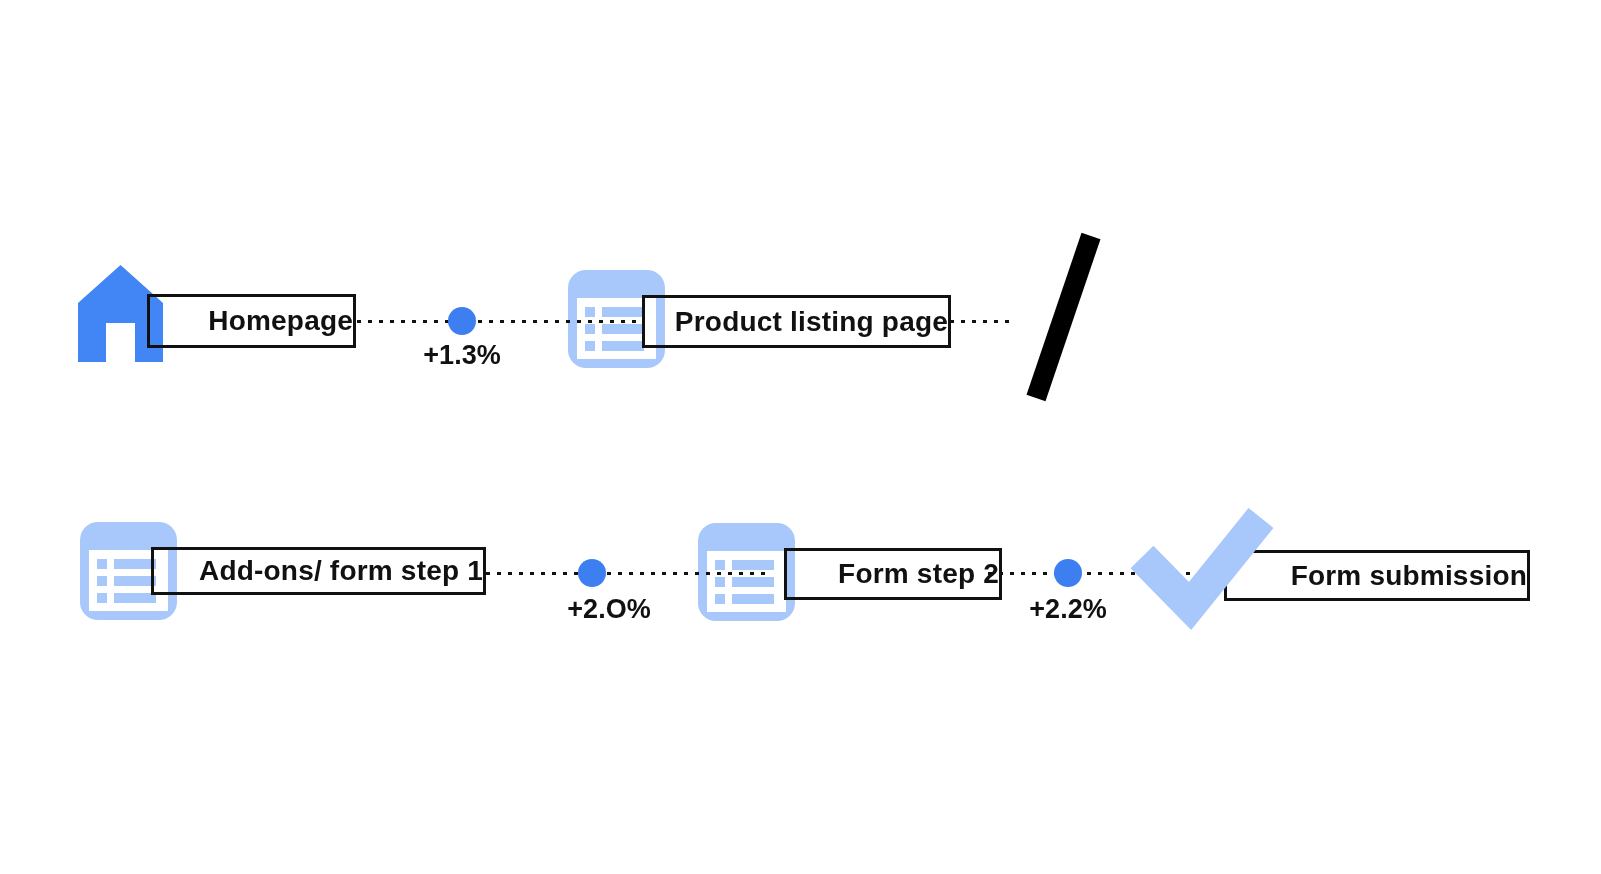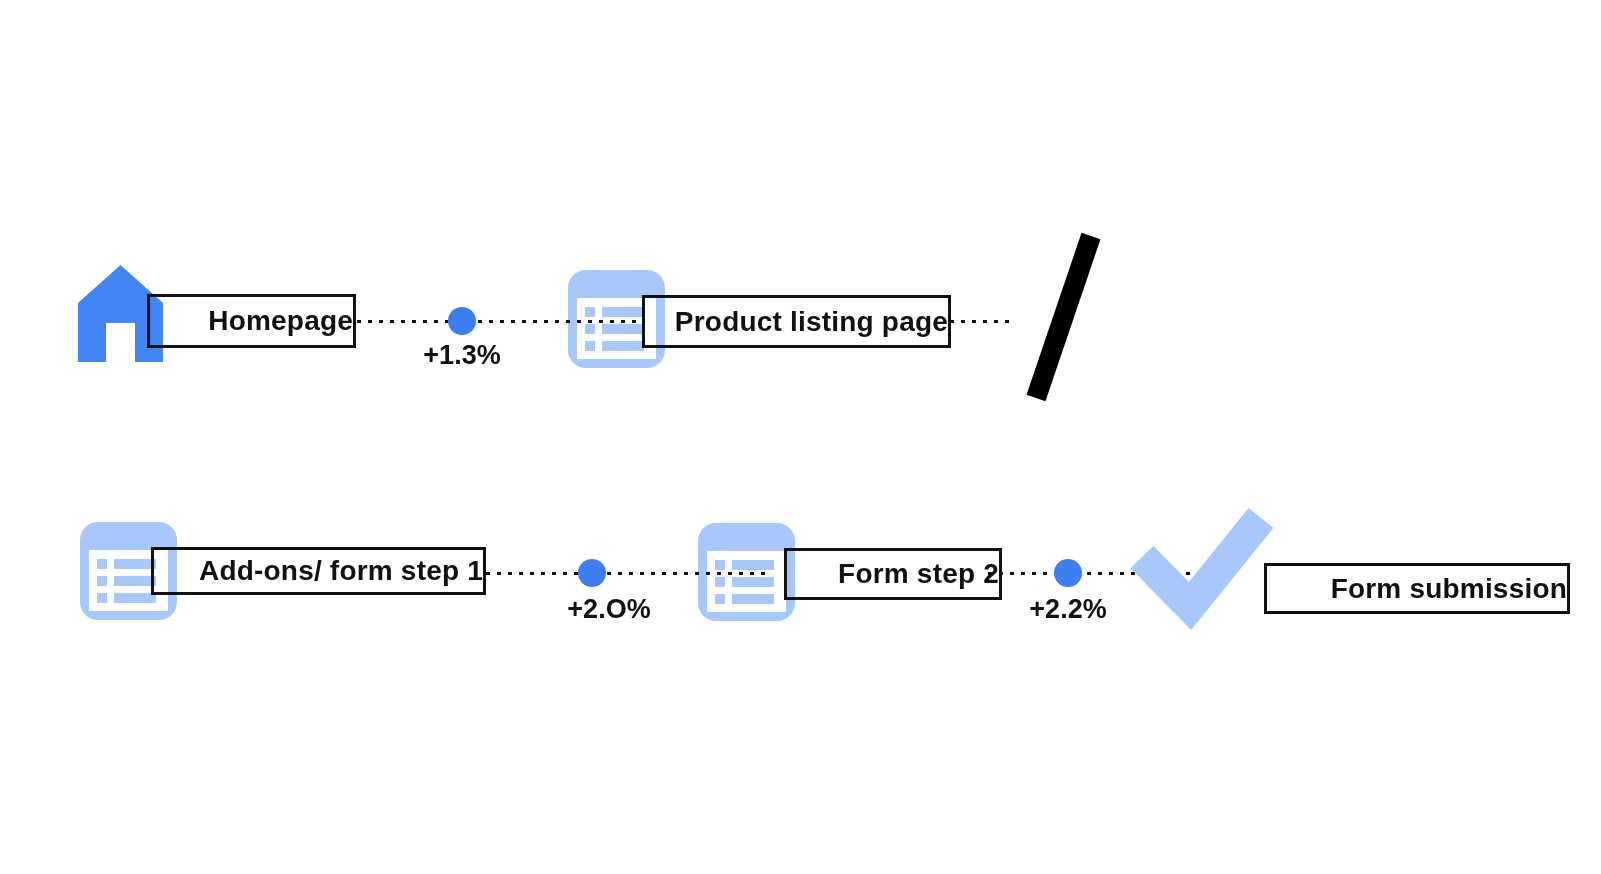--- a/index.html
+++ b/index.html
@@ -129,21 +129,21 @@
 
   <div class="dotline" style="left:486px;top:572px;width:284px;"></div>
   <div class="dotline" style="left:988px;top:572px;width:212px;"></div>
 
   <div class="labelbox" style="left:151px;top:547px;width:335px;height:48px;">
     <span>Add-ons/ form step 1</span>
   </div>
   <div class="labelbox" style="left:770px;top:548px;width:218px;height:52px;margin-left:14px;">
     <span>Form step 2</span>
   </div>
-  <div class="labelbox" style="left:1264px;top:550px;width:306px;height:51px;margin-top:13px;">
+  <div class="labelbox" style="left:1224px;top:550px;width:306px;height:51px;">
     <span>Form submission</span>
   </div>
 
   <svg class="overlay-svg" style="left:1110px;top:495px;" width="170" height="140" viewBox="0 0 170 140">
     <polyline points="32,62 80,111 151,23" fill="none" stroke="#A8C7FA" stroke-width="32" stroke-linejoin="miter" stroke-linecap="butt"></polyline>
   </svg>
 
   <div class="dot" style="left:578px;top:559px;"></div>
   <div class="delta" style="left:592px;top:594px;margin-left:17px;">+2.O%</div>
 

